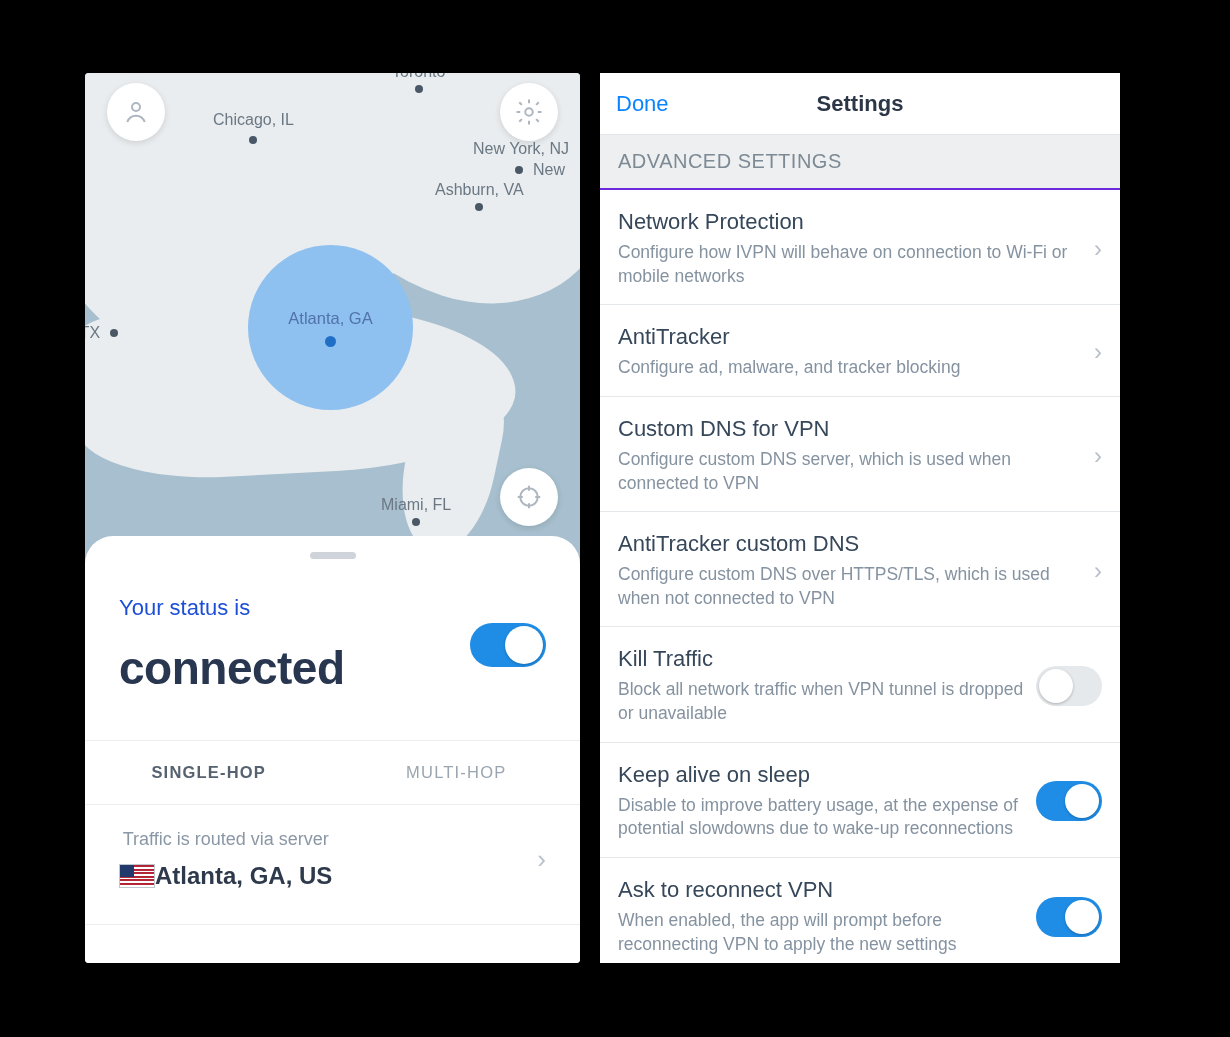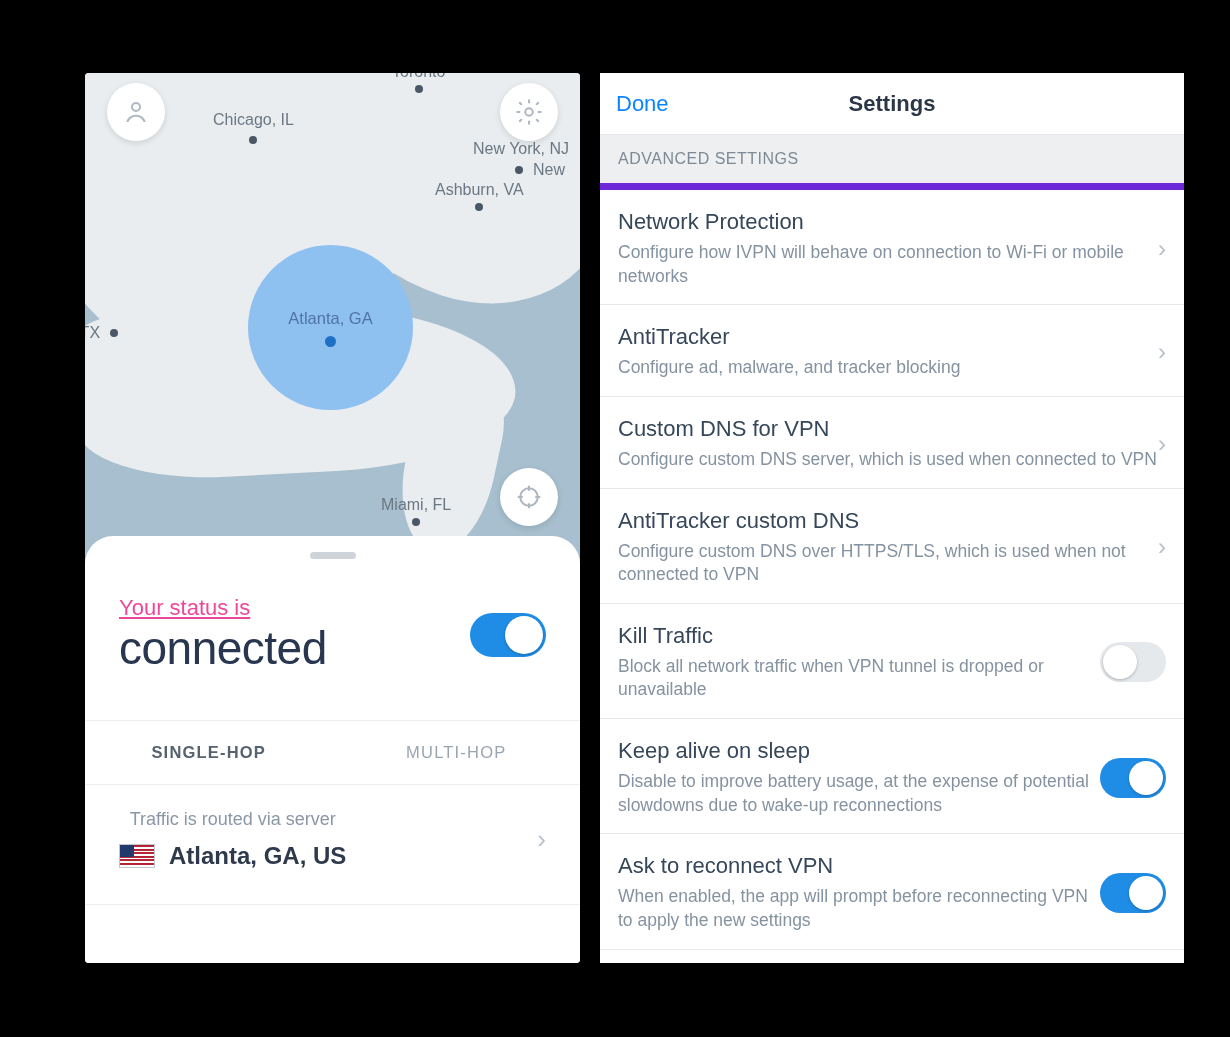--- a/index.html
+++ b/index.html
@@ -78,37 +78,37 @@
   }
   .grabber {
     width:46px; height:7px; border-radius:4px;
     background:#cfd4da;
     margin:0 auto 36px;
   }
   .status-row {
     display:flex; align-items:center; justify-content:space-between;
     padding:0 34px 36px;
   }
-  .status-text .prefix { font-size:22px; color:#ec4899; margin-bottom:0;text-decoration:underline; }
-  .status-text .state  { font-size:46px; font-weight:400; color:#283650; letter-spacing:-0.5px; }
+  .status-text .prefix { font-size:22px; color:#1d4ed8; margin-bottom:20px; }
+  .status-text .state  { font-size:46px; font-weight:700; color:#283650; letter-spacing:-0.5px; }
   .big-toggle { width:76px; height:44px; border-radius:22px; position:relative; }
   .big-toggle.on  { background:#1f8de6; }
   .big-toggle .knob {
     position:absolute; top:3px; width:38px; height:38px; border-radius:50%;
     background:#fff; box-shadow:0 1px 3px rgba(0,0,0,.25);
   }
   .big-toggle.on  .knob { right:3px; }
 
   .tabs { display:flex; border-top:1px solid #eceff2; border-bottom:1px solid #eceff2;margin-top:9px; }
   .tab { flex:1; text-align:center; padding:22px 0; font-size:16.5px; letter-spacing:1.2px; color:#9aa5b0; }
   .tab.active { color:#56626f; font-weight:600; }
 
   .route-row { padding:24px 34px 34px; display:flex; align-items:center; justify-content:space-between; border-bottom:1px solid #eceff2; }
   .route-left .caption { font-size:18px; color:#8a97a5; margin-bottom:12px;text-align:center; }
-  .route-name { display:flex; align-items:center; gap:14px; font-size:24px; font-weight:700; color:#2e3a4c; }
+  .route-name { display:flex; align-items:center; font-size:24px; font-weight:700; color:#2e3a4c; }
   .flag-us {
     width:36px; height:24px; border:1px solid #bfc7cf;
     background:
       linear-gradient(#b22234 0 0) 0 0/100% 9% no-repeat,
       linear-gradient(#b22234 0 0) 0 18%/100% 9% no-repeat,
       linear-gradient(#b22234 0 0) 0 36%/100% 9% no-repeat,
       linear-gradient(#b22234 0 0) 0 54%/100% 9% no-repeat,
       linear-gradient(#b22234 0 0) 0 72%/100% 9% no-repeat,
       linear-gradient(#b22234 0 0) 0 90%/100% 9% no-repeat,
       #fff;
@@ -116,45 +116,45 @@
   }
   .flag-us::before { content:""; position:absolute; left:0; top:0; width:40%; height:55%; background:#223a6b; }
 
   .chev { color:#b9c2cc; font-size:26px; font-weight:300; }
 
   
   .phone-right {
     position:absolute;
     left:600px;
     top:73px;
-    width:584px;
+    width:520px;
     height:890px;
     background:#ffffff;
     overflow:hidden;
   }
   .nav {
     position:relative;
     height:62px;
     display:flex; align-items:center;
     border-bottom:1px solid #e3e6ea;
     background:#fff;
   }
   .nav .done {
     position:absolute; left:16px; font-size:22px; color:#0a84ff; font-weight:500;
   }
   .nav .title {
     width:100%; text-align:center; font-size:22px; font-weight:700; color:#2b3646;
   }
   .section-header {
     background:#edeff1;
     color:#7d8a94;
-    font-size:16px;
+    font-size:20px;
     letter-spacing:.5px;
     padding:15px 18px;
-    border-bottom:7px solid #6d28d9;
+    border-bottom:2px solid #6d28d9;
   }
   .settings-list .item {
     display:flex; align-items:center; 
     padding:19px 18px 16px;
     border-bottom:1px solid #e6e9ec;
   }
   .item .text { flex:1; min-width:0; }
   .item h3 { font-size:22px; font-weight:500; color:#36475a; margin-bottom:6px; }
   .item p  { font-size:17.5px; color:#8592a0; line-height:1.35; }
   .control-chev { color:#b8c1cb; font-size:24px; }

